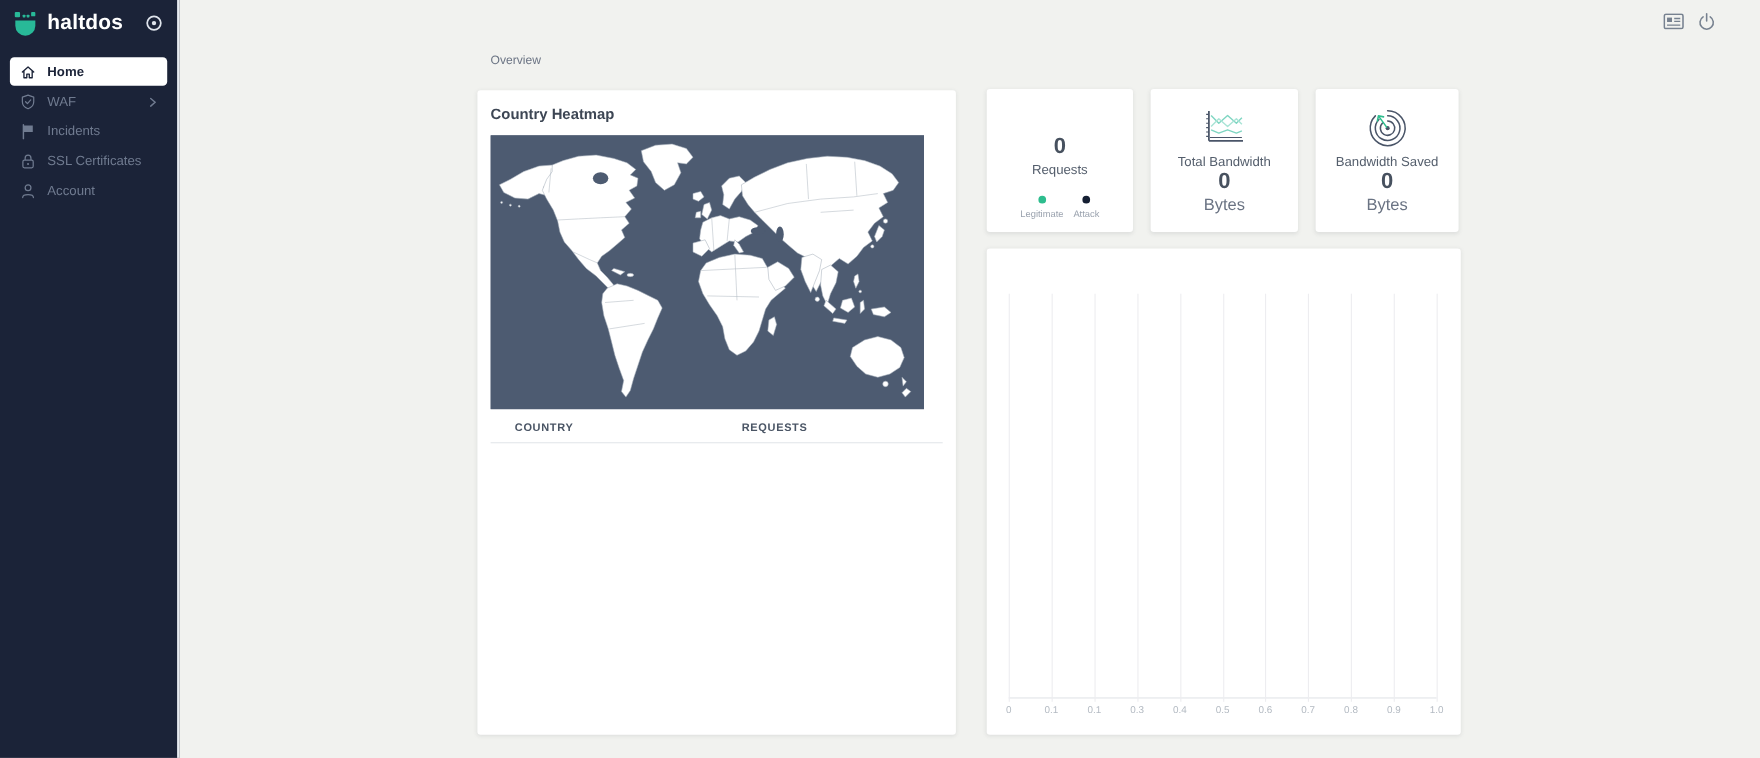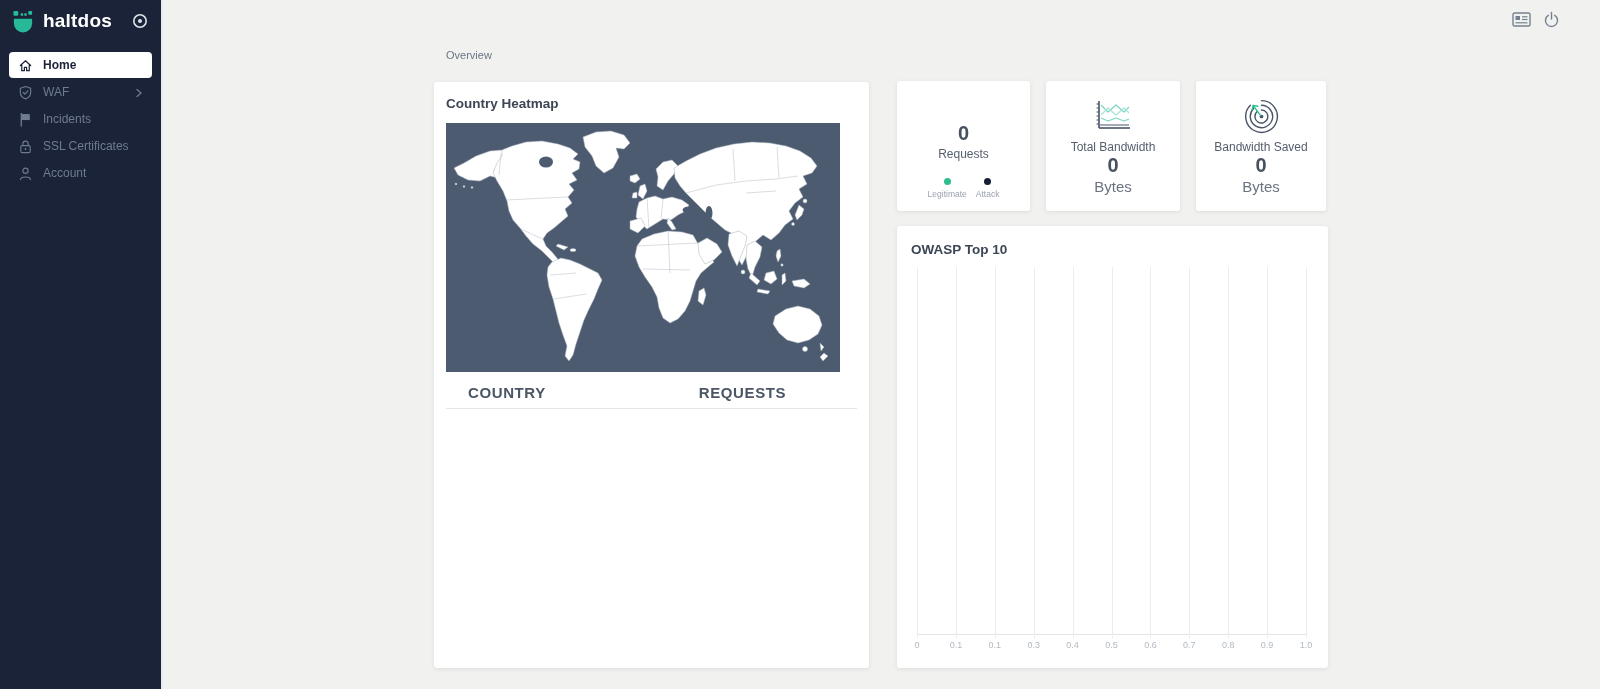--- a/index.html
+++ b/index.html
@@ -62,21 +62,21 @@
 
   
   .country-card { left:434px; top:82px; width:435px; height:586px; padding:12px; }
   .country-card .card-title { margin:2px 0 12px 0; }
   .map-wrap { width:394px; height:249px; background:#4d5b71; cursor:pointer; }
   .country-table-head {
     display:flex; margin-top:6px; padding:6px 0 7px 22px;
     border-bottom:1px solid #e3e6ea;
   }
   .col-h {
-    font-size:15px; font-weight:bold; letter-spacing:0.6px; color:#4a5565;
+    font-size:10px; font-weight:bold; letter-spacing:0.6px; color:#4a5565;
   }
   .col-h.requests { margin-left:153px; }
 
   
   .stat-card { top:81px; height:130px; display:flex; flex-direction:column; align-items:center; }
   .stat-card.requests-card { left:897px; width:133px; }
   .stat-card.tb-card { left:1046px; width:134px; }
   .stat-card.bs-card { left:1196px; width:130px; }
   .stat-value { font-size:20px; font-weight:bold; color:#47515f; line-height:1.1; }
   .stat-label { font-size:12px; color:#545e6c; margin-top:3px; }
@@ -353,21 +353,20 @@
       </g>
       <path d="M21,21 L13,10 M13,10 L12,15 M13,10 L18,11" fill="none" stroke="#2ebd8e" stroke-width="1.5" stroke-linecap="round"></path>
     </svg>
   </div>
   <div class="stat-label">Bandwidth Saved</div>
   <div class="stat-value">0</div>
   <div class="stat-unit">Bytes</div>
 </section>
 
 <section class="card owasp-card">
-  <div class="card-title">OWASP Top 10</div>
 
   <div class="plot">
     <div class="gridline" style="left:0%"></div>
     <div class="gridline" style="left:10%"></div>
     <div class="gridline" style="left:20%"></div>
     <div class="gridline" style="left:30%"></div>
     <div class="gridline" style="left:40%"></div>
     <div class="gridline" style="left:50%"></div>
     <div class="gridline" style="left:60%"></div>
     <div class="gridline" style="left:70%"></div>

